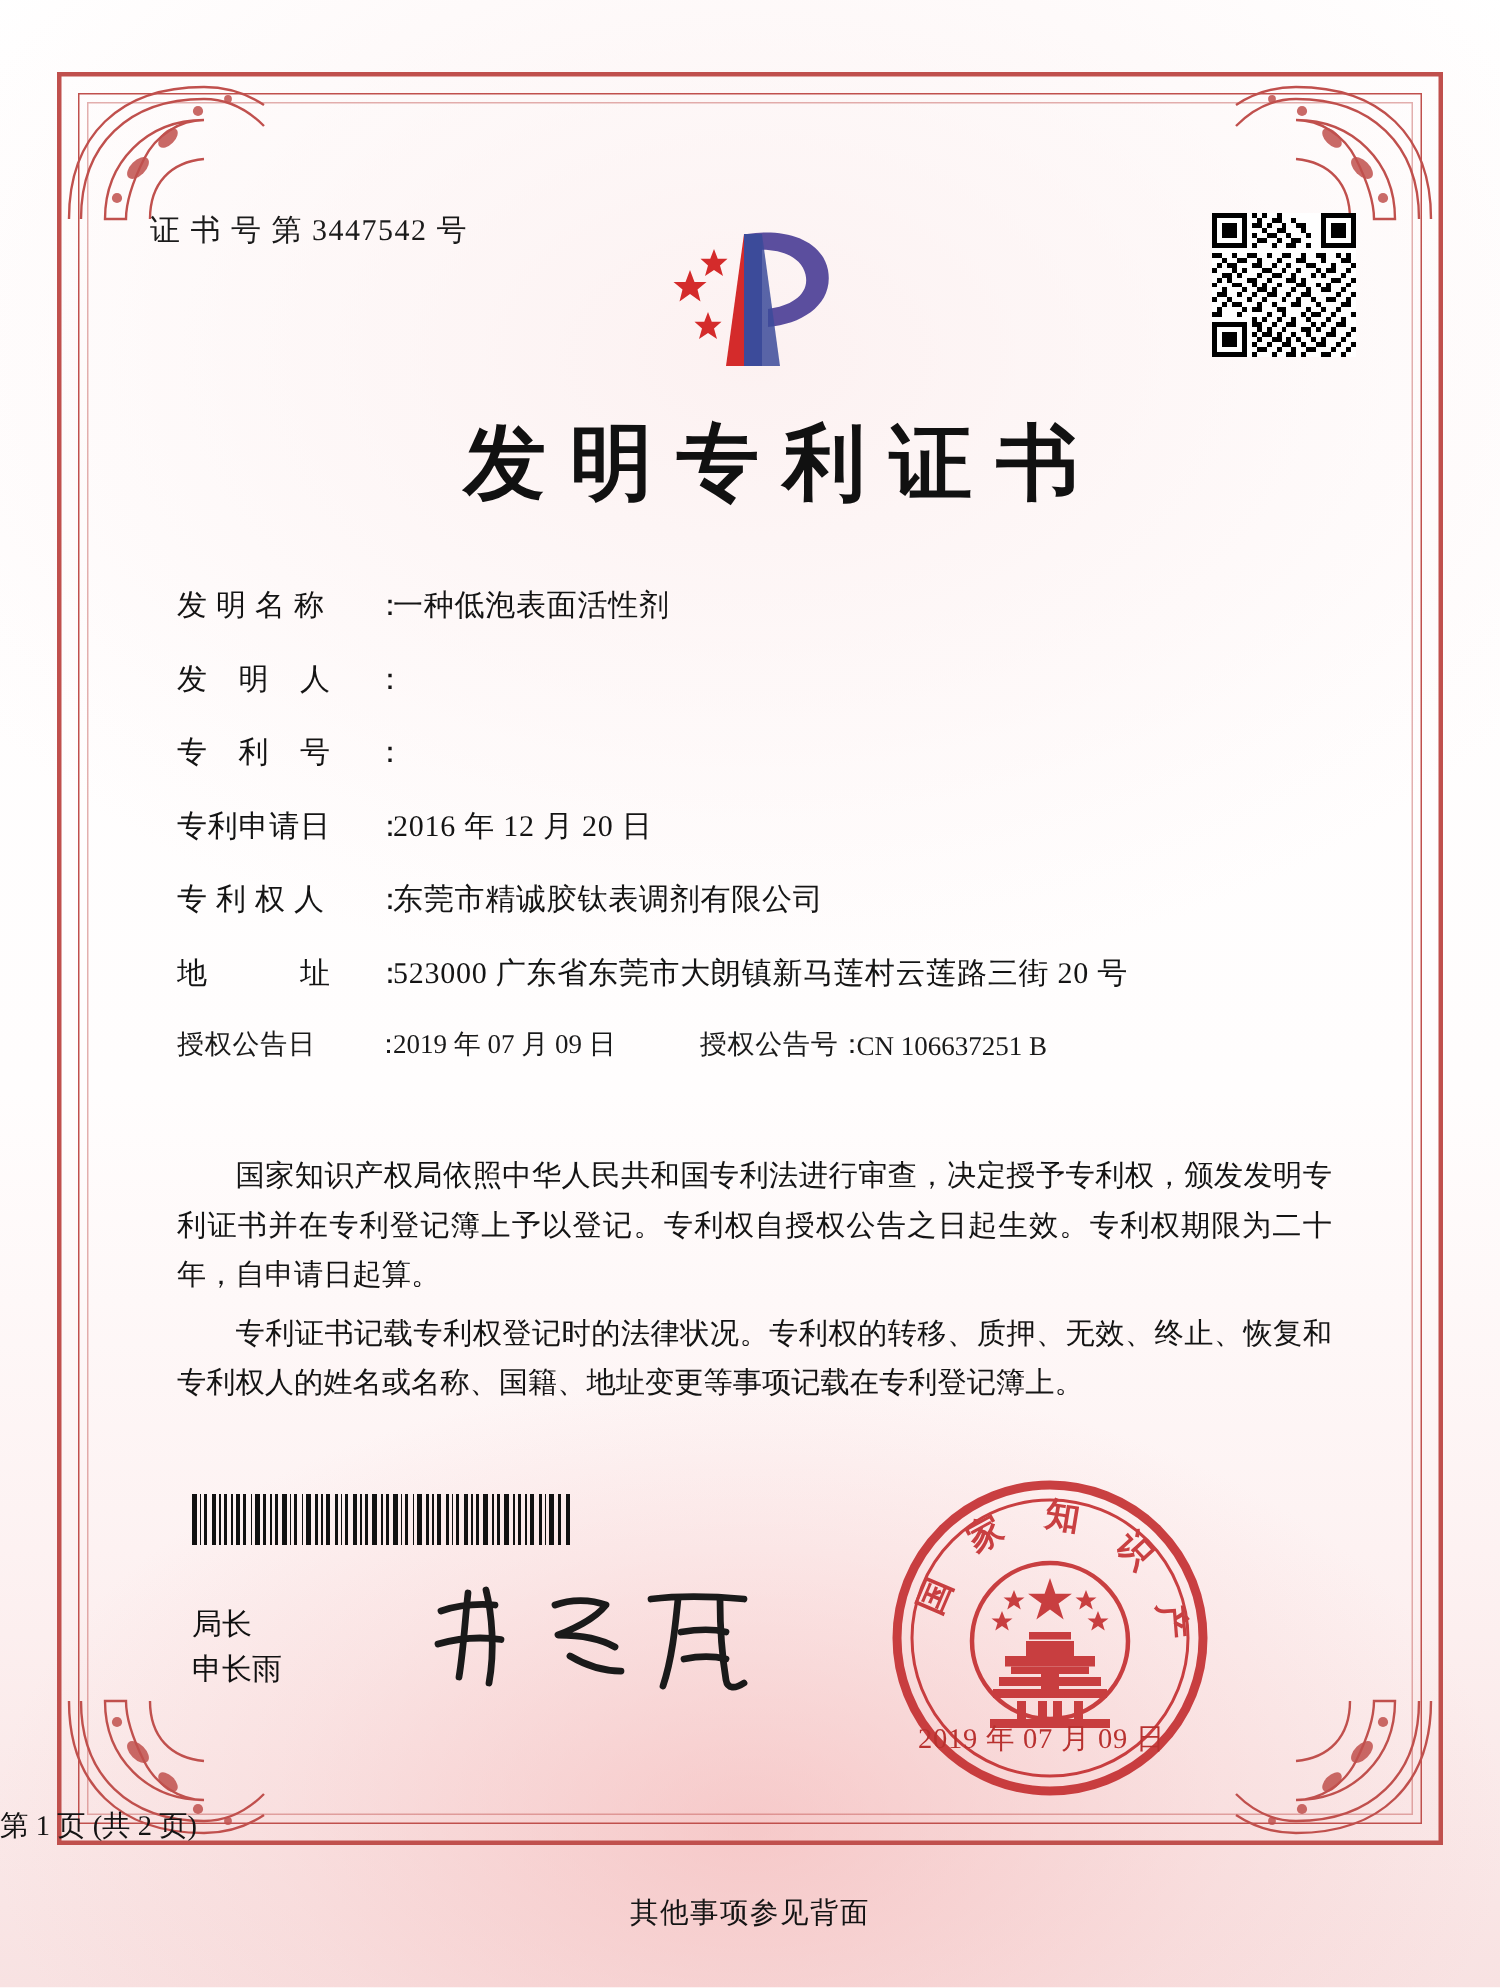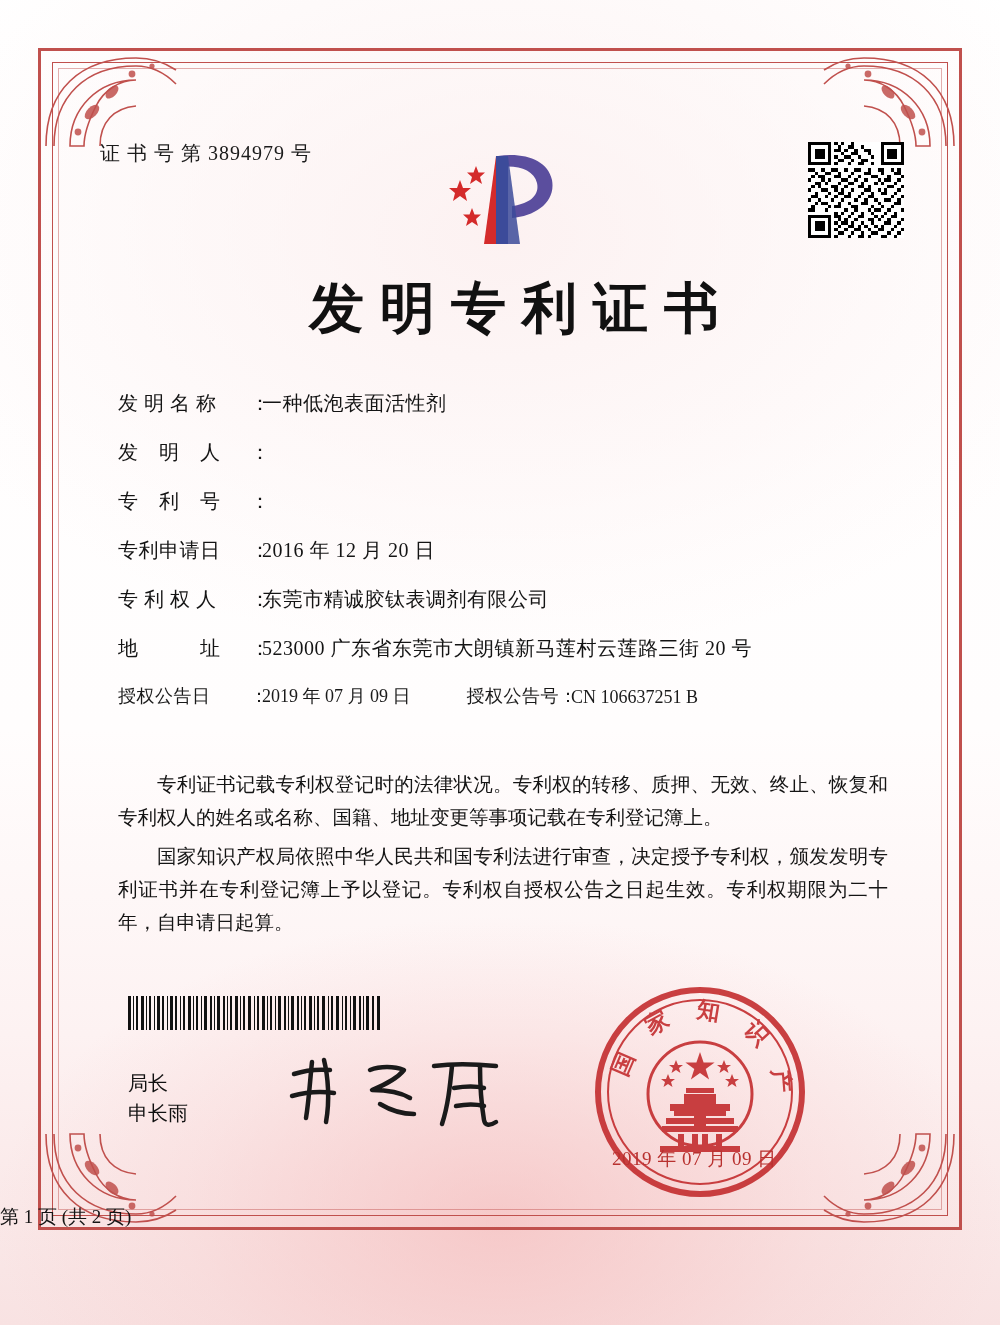--- a/index.html
+++ b/index.html
@@ -298,21 +298,21 @@
       <g fill="#c0504d" opacity="0.85">
         <ellipse cx="52" cy="62" rx="9" ry="5" transform="rotate(-45 52 62)"></ellipse>
         <ellipse cx="72" cy="42" rx="8" ry="4.5" transform="rotate(-45 72 42)"></ellipse>
         <circle cx="38" cy="82" r="3.4"></circle>
         <circle cx="92" cy="24" r="3.4"></circle>
         <circle cx="112" cy="16" r="2.6"></circle>
       </g>
     </svg>
   </div>
 
-  <div class="cert-no">证 书 号 第 3894979 号</div>
+  <div class="cert-no">证 书 号 第 3447542 号</div>
 
   <div class="emblem">
     <svg width="160" height="100" viewBox="0 0 160 100">
 
       <path d="M78 6 C104 2 128 10 132 30 C136 52 116 66 92 68 L92 56 C108 54 120 46 117 33 C114 20 98 15 80 17 Z" fill="#5b4e9e"></path>
 
       <path d="M76 6 L88 6 L88 94 L76 94 Z" fill="#3c4b9a"></path>
       <path d="M76 6 L64 94 L76 94 Z" fill="#d42b2b"></path>
       <path d="M88 6 L100 94 L88 94 Z" fill="#3c4b9a" opacity="0.85"></path>
 
@@ -574,22 +574,22 @@
       <span class="seg2">
         <span class="field-label">授权公告号</span>
         <span class="field-colon">：</span>
         <span>CN 106637251 B</span>
       </span>
     </div>
 
   </div>
 
   <div class="paragraphs">
+    <p>国家知识产权局依照中华人民共和国专利法进行审查，决定授予专利权，颁发发明专利证书并在专利登记簿上予以登记。专利权自授权公告之日起生效。专利权期限为二十年，自申请日起算。</p>
     <p>专利证书记载专利权登记时的法律状况。专利权的转移、质押、无效、终止、恢复和专利权人的姓名或名称、国籍、地址变更等事项记载在专利登记簿上。</p>
-    <p>国家知识产权局依照中华人民共和国专利法进行审查，决定授予专利权，颁发发明专利证书并在专利登记簿上予以登记。专利权自授权公告之日起生效。专利权期限为二十年，自申请日起算。</p>
   </div>
 
   <div class="barcode">
     <svg width="252" height="34" viewBox="0 0 252 34" shape-rendering="crispEdges">
       <rect width="252" height="34" fill="none"></rect>
       <g fill="#111">
         <rect x="0" y="0" width="3" height="34"></rect>
           <rect x="5" y="0" width="1" height="34"></rect>
         <rect x="8" y="0" width="2" height="34"></rect>
           <rect x="13" y="0" width="3" height="34"></rect>
@@ -709,14 +709,15 @@
           <rect x="70" y="164" width="80" height="6"></rect>
           <path d="M104 134 h12 v10 h-12 z"></path>
         </g>
       </g>
     </svg>
   </div>
 
   <div class="seal-date">2019 年 07 月 09 日</div>
 
   <div class="page-no">第 1 页 (共 2 页)</div>
+  <div class="footer-note">其他事项参见背面</div>
 
 </div>
 
 </body></html>

